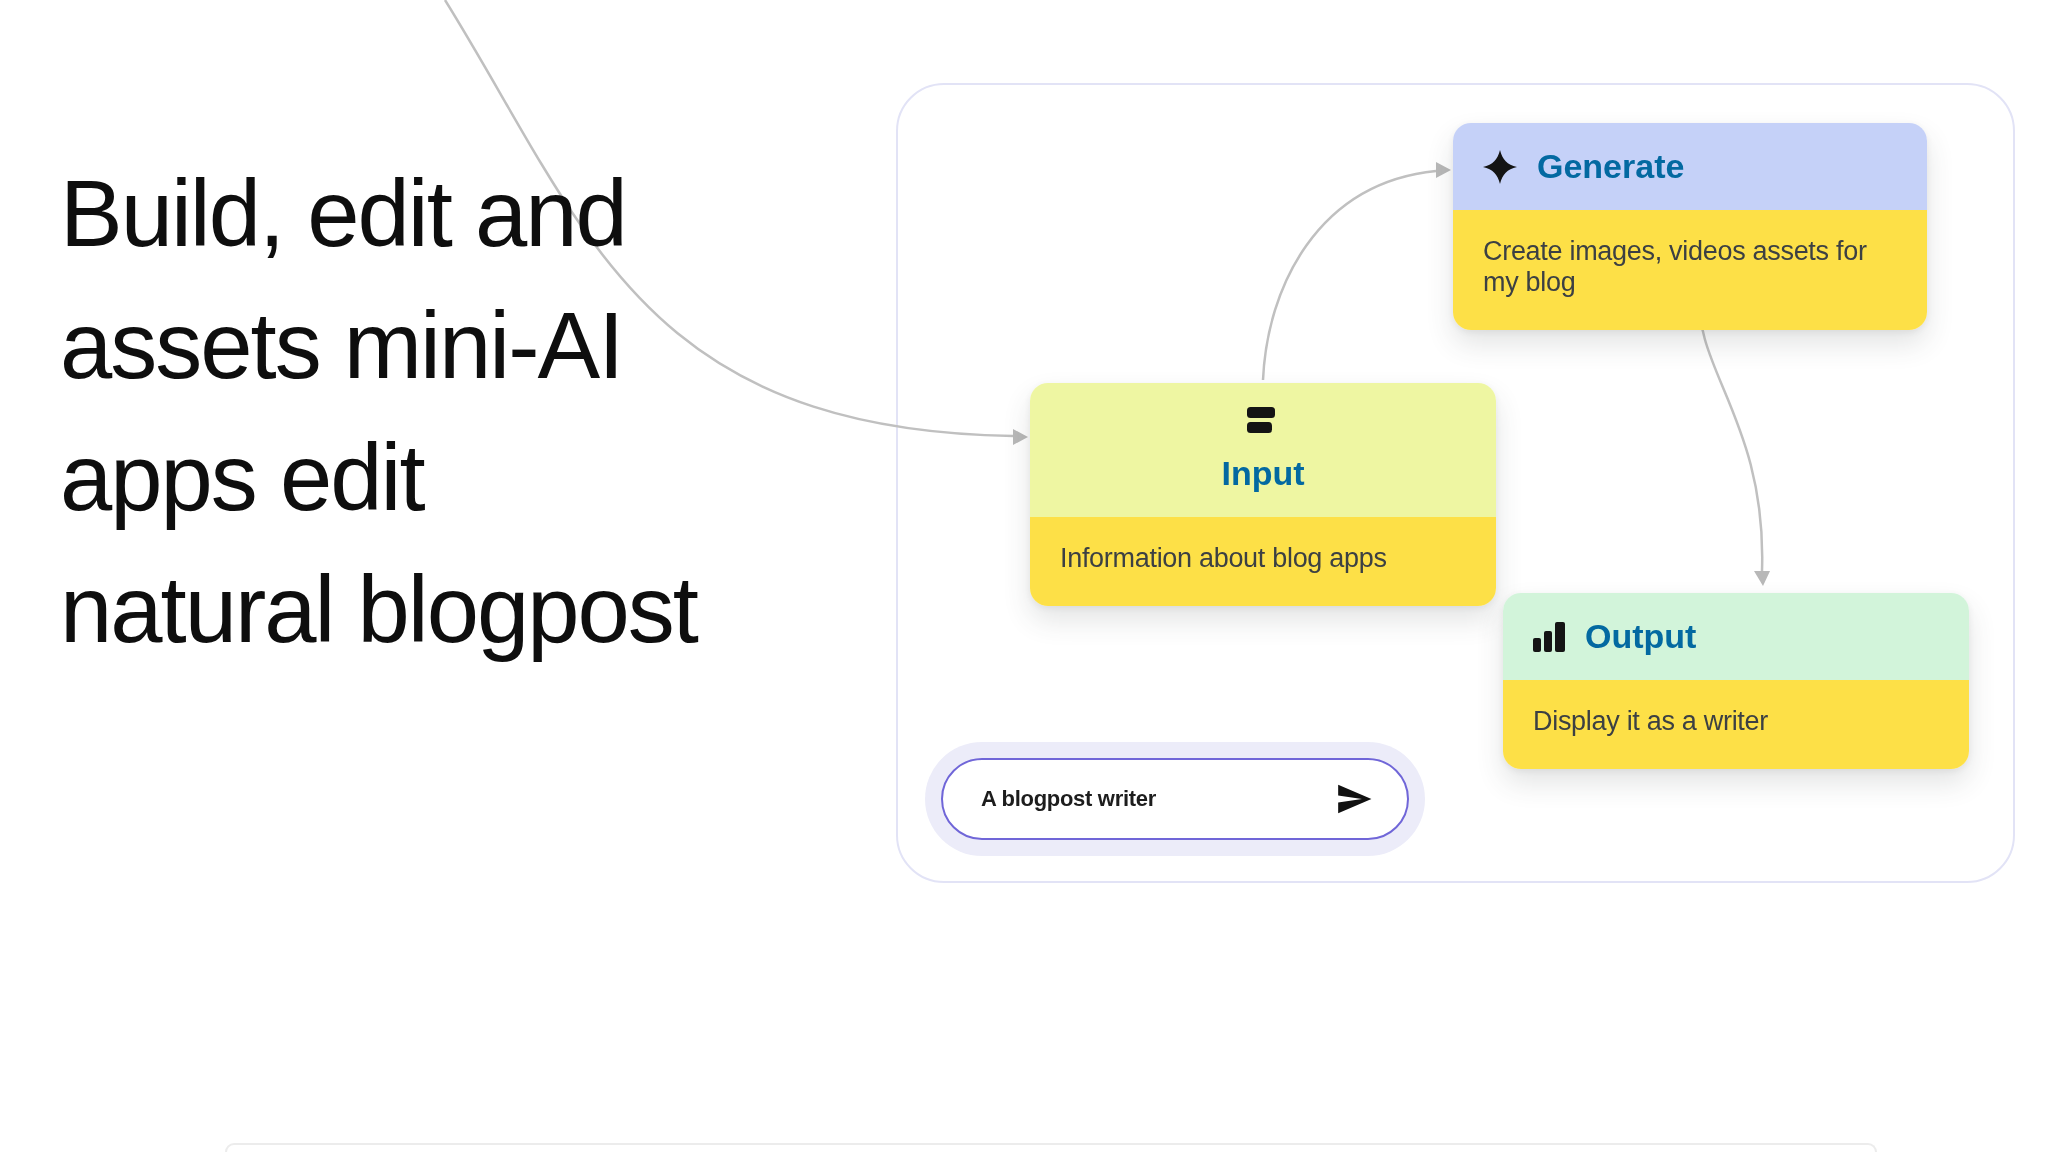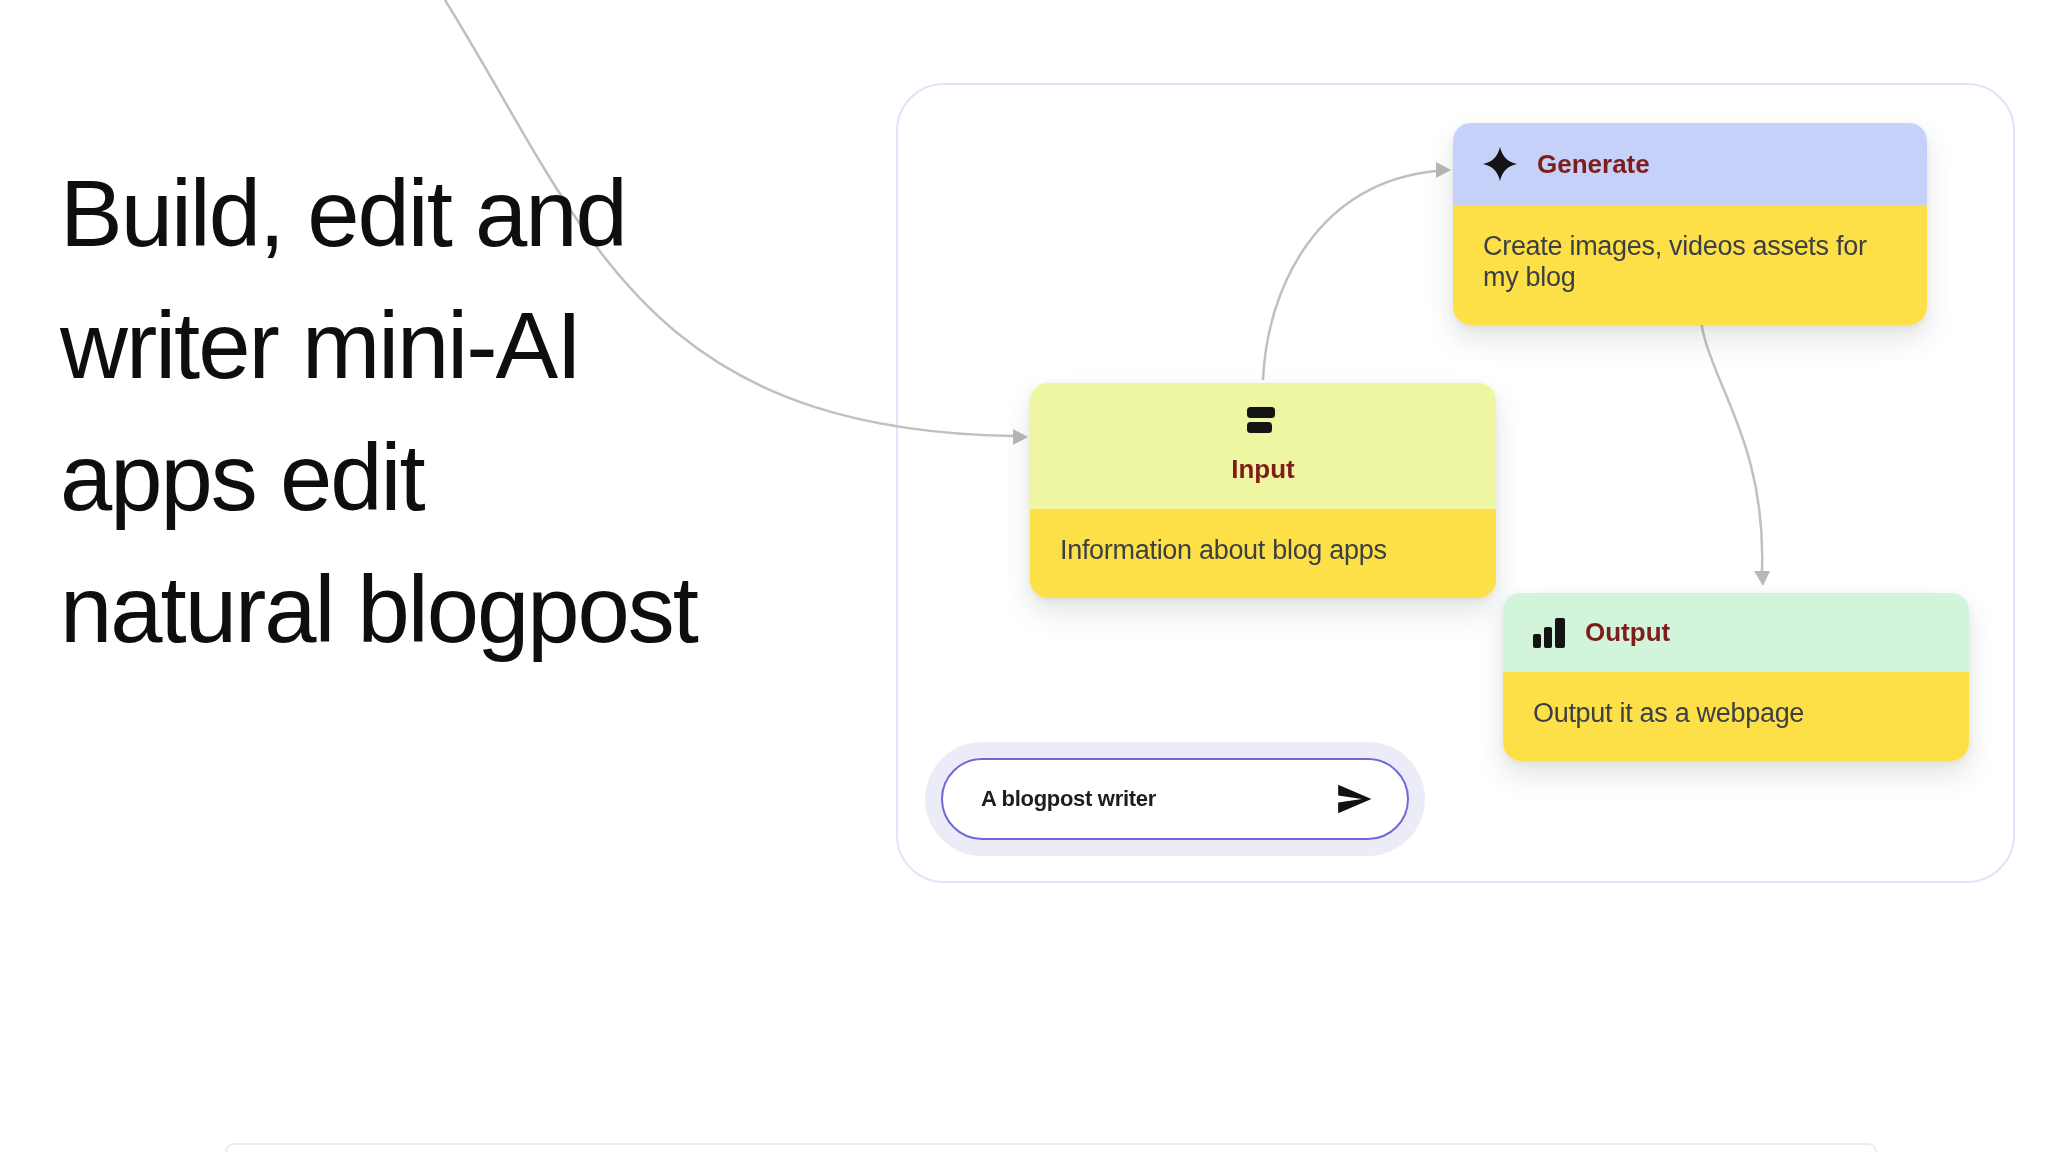--- a/index.html
+++ b/index.html
@@ -28,21 +28,21 @@
   
   .node-card {
     position:absolute; z-index:3; border-radius:18px; background:#ffffff;
     box-shadow:0 14px 28px rgba(60,64,67,.14), 0 2px 6px rgba(60,64,67,.08);
   }
   .node-header {
     display:flex; align-items:center; gap:20px; padding:24px 30px;
     border-radius:18px 18px 0 0;
   }
   .node-icon { display:inline-flex; align-items:center; justify-content:center; }
-  .node-title { font-size:26px; font-weight:600; color:#7f1d1d; letter-spacing:0; }
+  .node-title { font-size:34px; font-weight:600; color:#0369a1; letter-spacing:0; }
   .node-body {
     padding:26px 30px 32px; font-size:27px; color:#3c4043; letter-spacing:-0.3px;
     border-radius:0 0 18px 18px; background:#fde047;
   }
   .node-generate { left:1453px; top:123px; width:474px; }
   .node-generate .node-header { background:#c5d1f8; }
   .node-input { left:1030px; top:383px; width:466px; }
   .node-input .node-header { background:#eef6a2;flex-direction:column; }
   .node-output { left:1503px; top:593px; width:466px; }
   .node-output .node-header { background:#d2f4da; }
@@ -87,21 +87,21 @@
     <path d="M 445,0 C 585,225 640,430 1013,436" stroke="#c0c0c0" stroke-width="2.5" fill="none"></path>
     <polygon points="1028,437 1013,429 1013,445" fill="#b8b8b8"></polygon>
     <path d="M 1263,380 C 1267,288 1317,183 1436,171" stroke="#c0c0c0" stroke-width="2.5" fill="none"></path>
     <polygon points="1451,170 1436,162 1436,178" fill="#b8b8b8"></polygon>
     <path d="M 1701,291 C 1690,366 1767,420 1762,571" stroke="#c0c0c0" stroke-width="2.5" fill="none"></path>
     <polygon points="1763,586 1754,571 1770,571" fill="#b8b8b8"></polygon>
   </svg>
 
   <h1 class="headline">
     <div>Build, edit and</div>
-    <div>writer mini-AI</div>
+    <div>assets mini-AI</div>
     <div>apps edit</div>
     <div>natural blogpost</div>
   </h1>
 
   <div class="node-card node-generate">
     <div class="node-header">
       <span class="node-icon">
         <svg width="34" height="34" viewBox="0 0 32 32">
           <path d="M16 0 C18.4 9.4 22.6 13.6 32 16 C22.6 18.4 18.4 22.6 16 32 C13.6 22.6 9.4 18.4 0 16 C9.4 13.6 13.6 9.4 16 0 Z" fill="#141414"></path>
         </svg>
@@ -128,21 +128,21 @@
     <div class="node-header">
       <span class="node-icon">
         <svg width="32" height="30" viewBox="0 0 32 30">
           <rect x="0" y="16" width="8" height="14" rx="2" fill="#141414"></rect>
           <rect x="11" y="9" width="8" height="21" rx="2" fill="#141414"></rect>
           <rect x="22" y="0" width="10" height="30" rx="2" fill="#141414"></rect>
         </svg>
       </span>
       <span class="node-title">Output</span>
     </div>
-    <div class="node-body">Output it as a webpage</div>
+    <div class="node-body">Display it as a writer</div>
   </div>
 
   <div class="prompt-halo">
     <div class="prompt-pill">
       <input type="text" class="prompt-input" value="A blogpost writer" style="">
       <button class="send-button">
         <span style="display:inline-flex;">
           <svg width="38" height="38" viewBox="0 0 24 24">
             <path d="M2 21 L23 12 L2 3 L2 9.8 L17 12 L2 14.2 Z" fill="#111111"></path>
           </svg>

